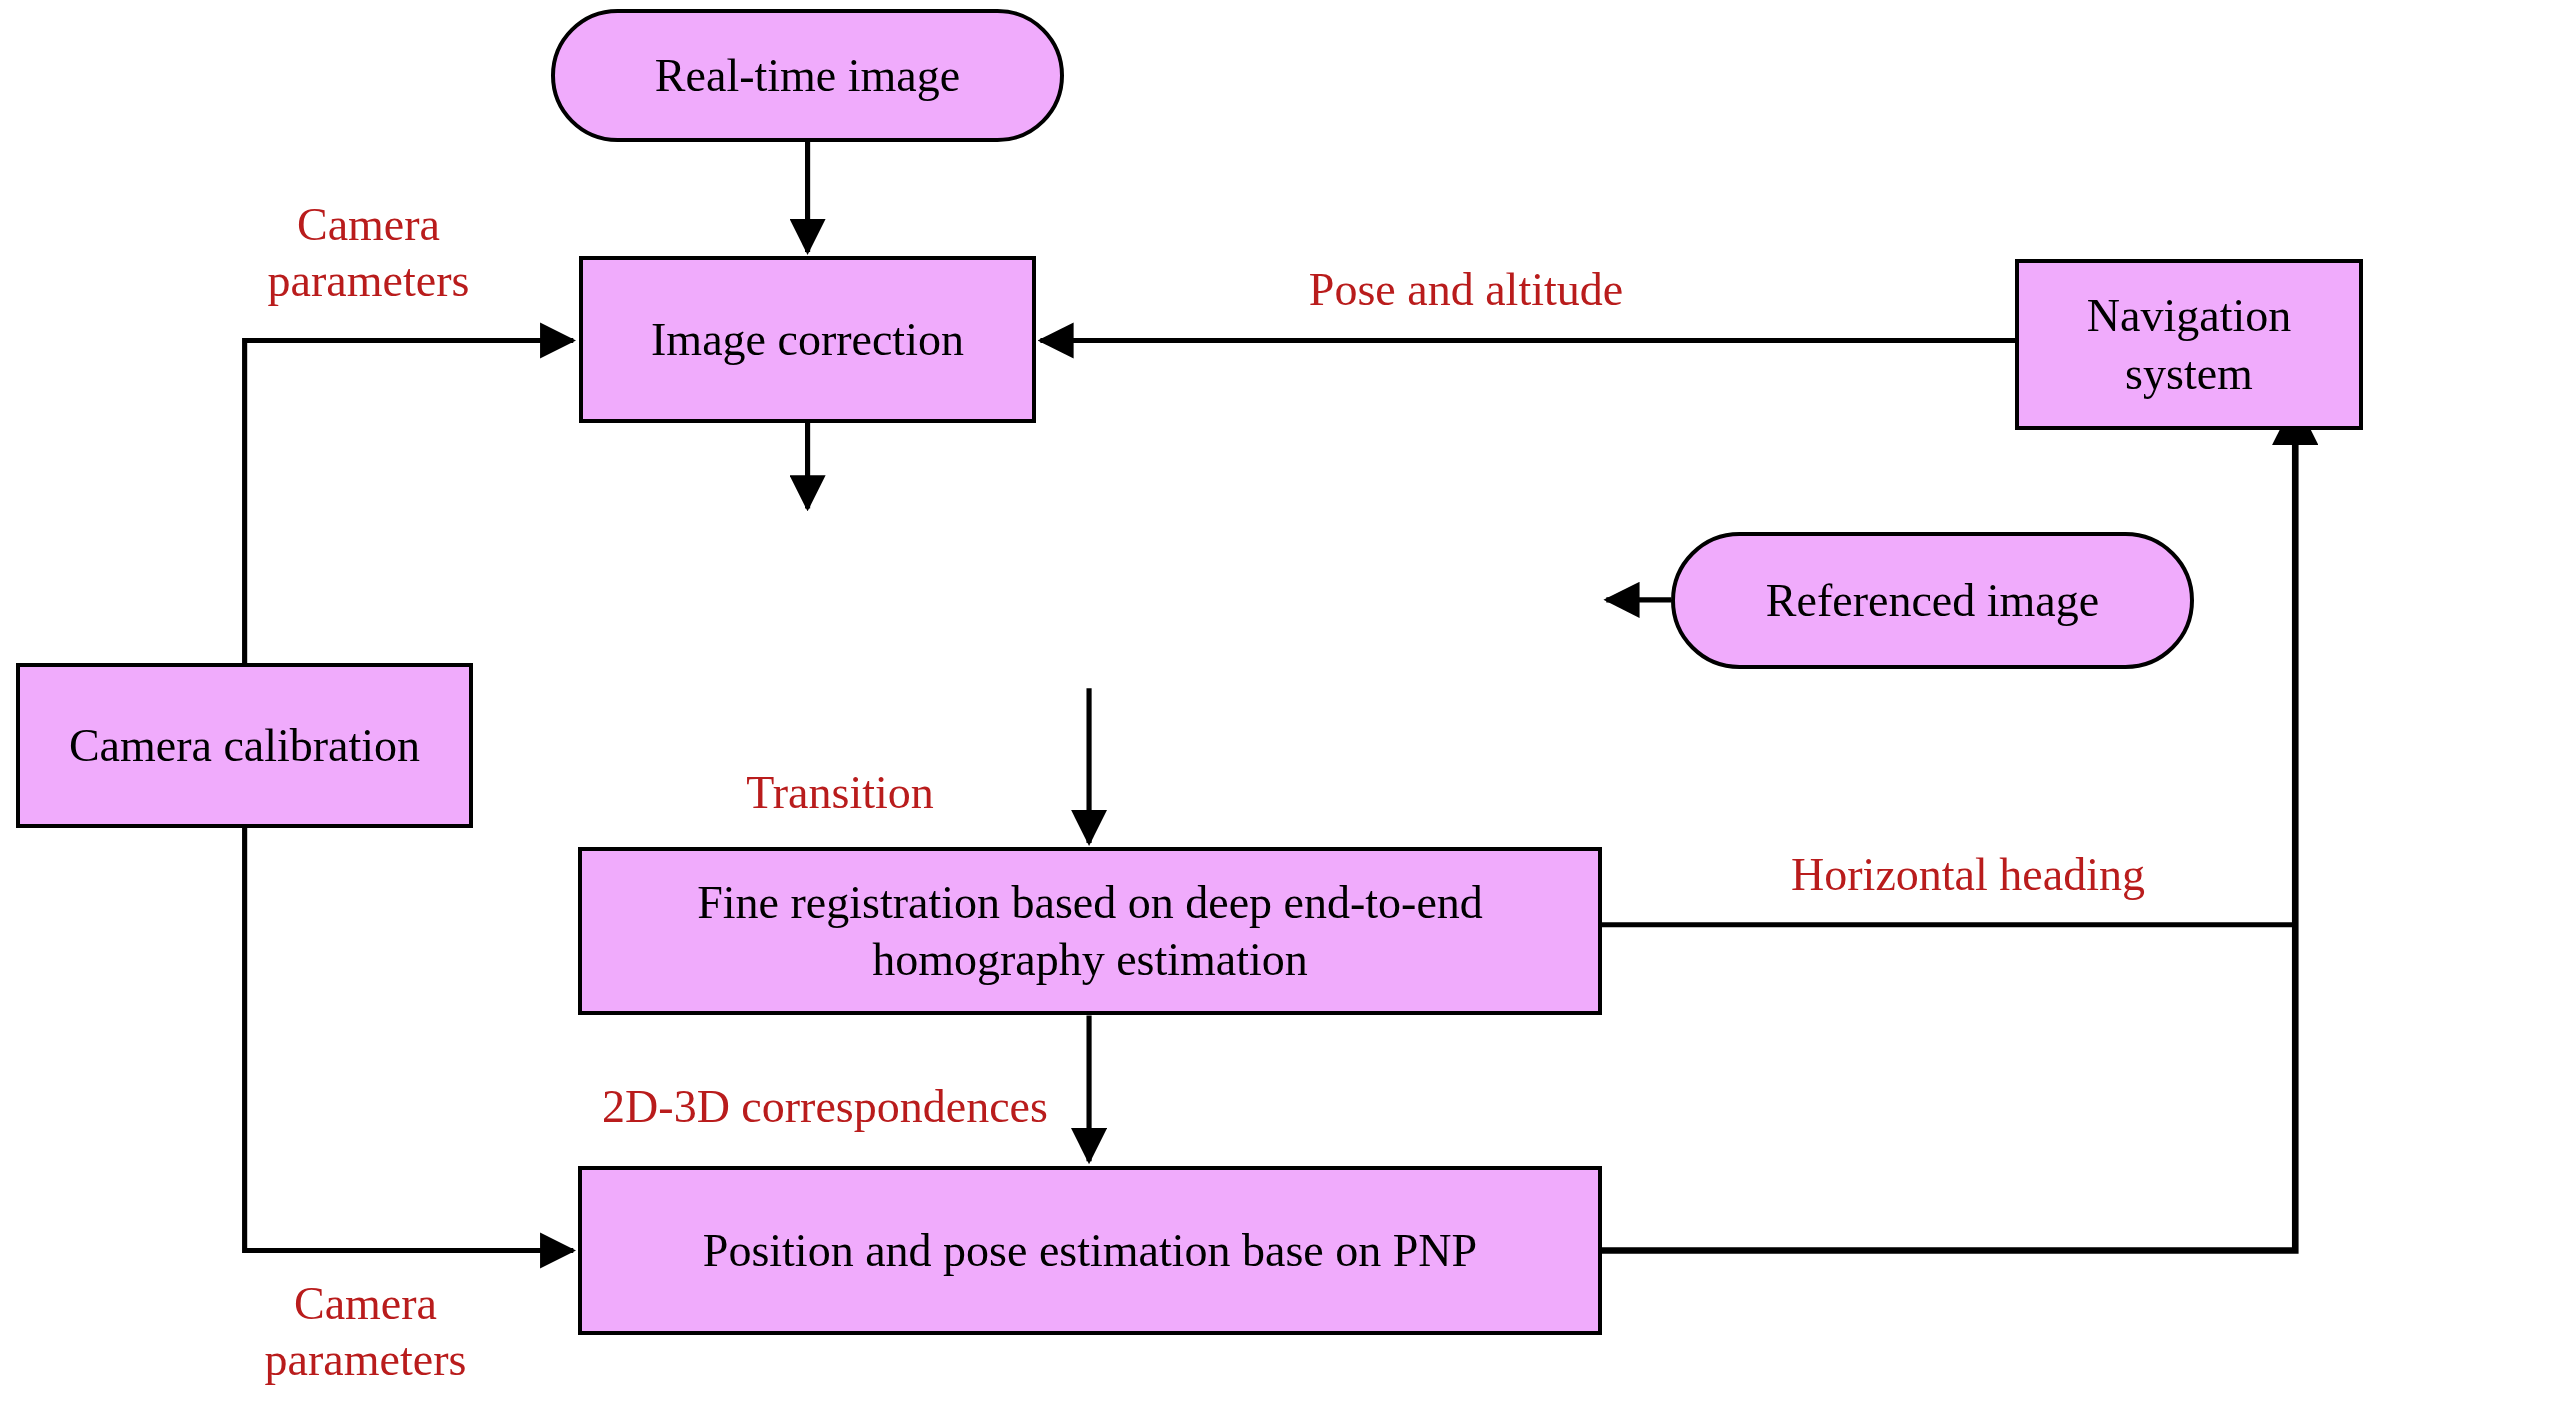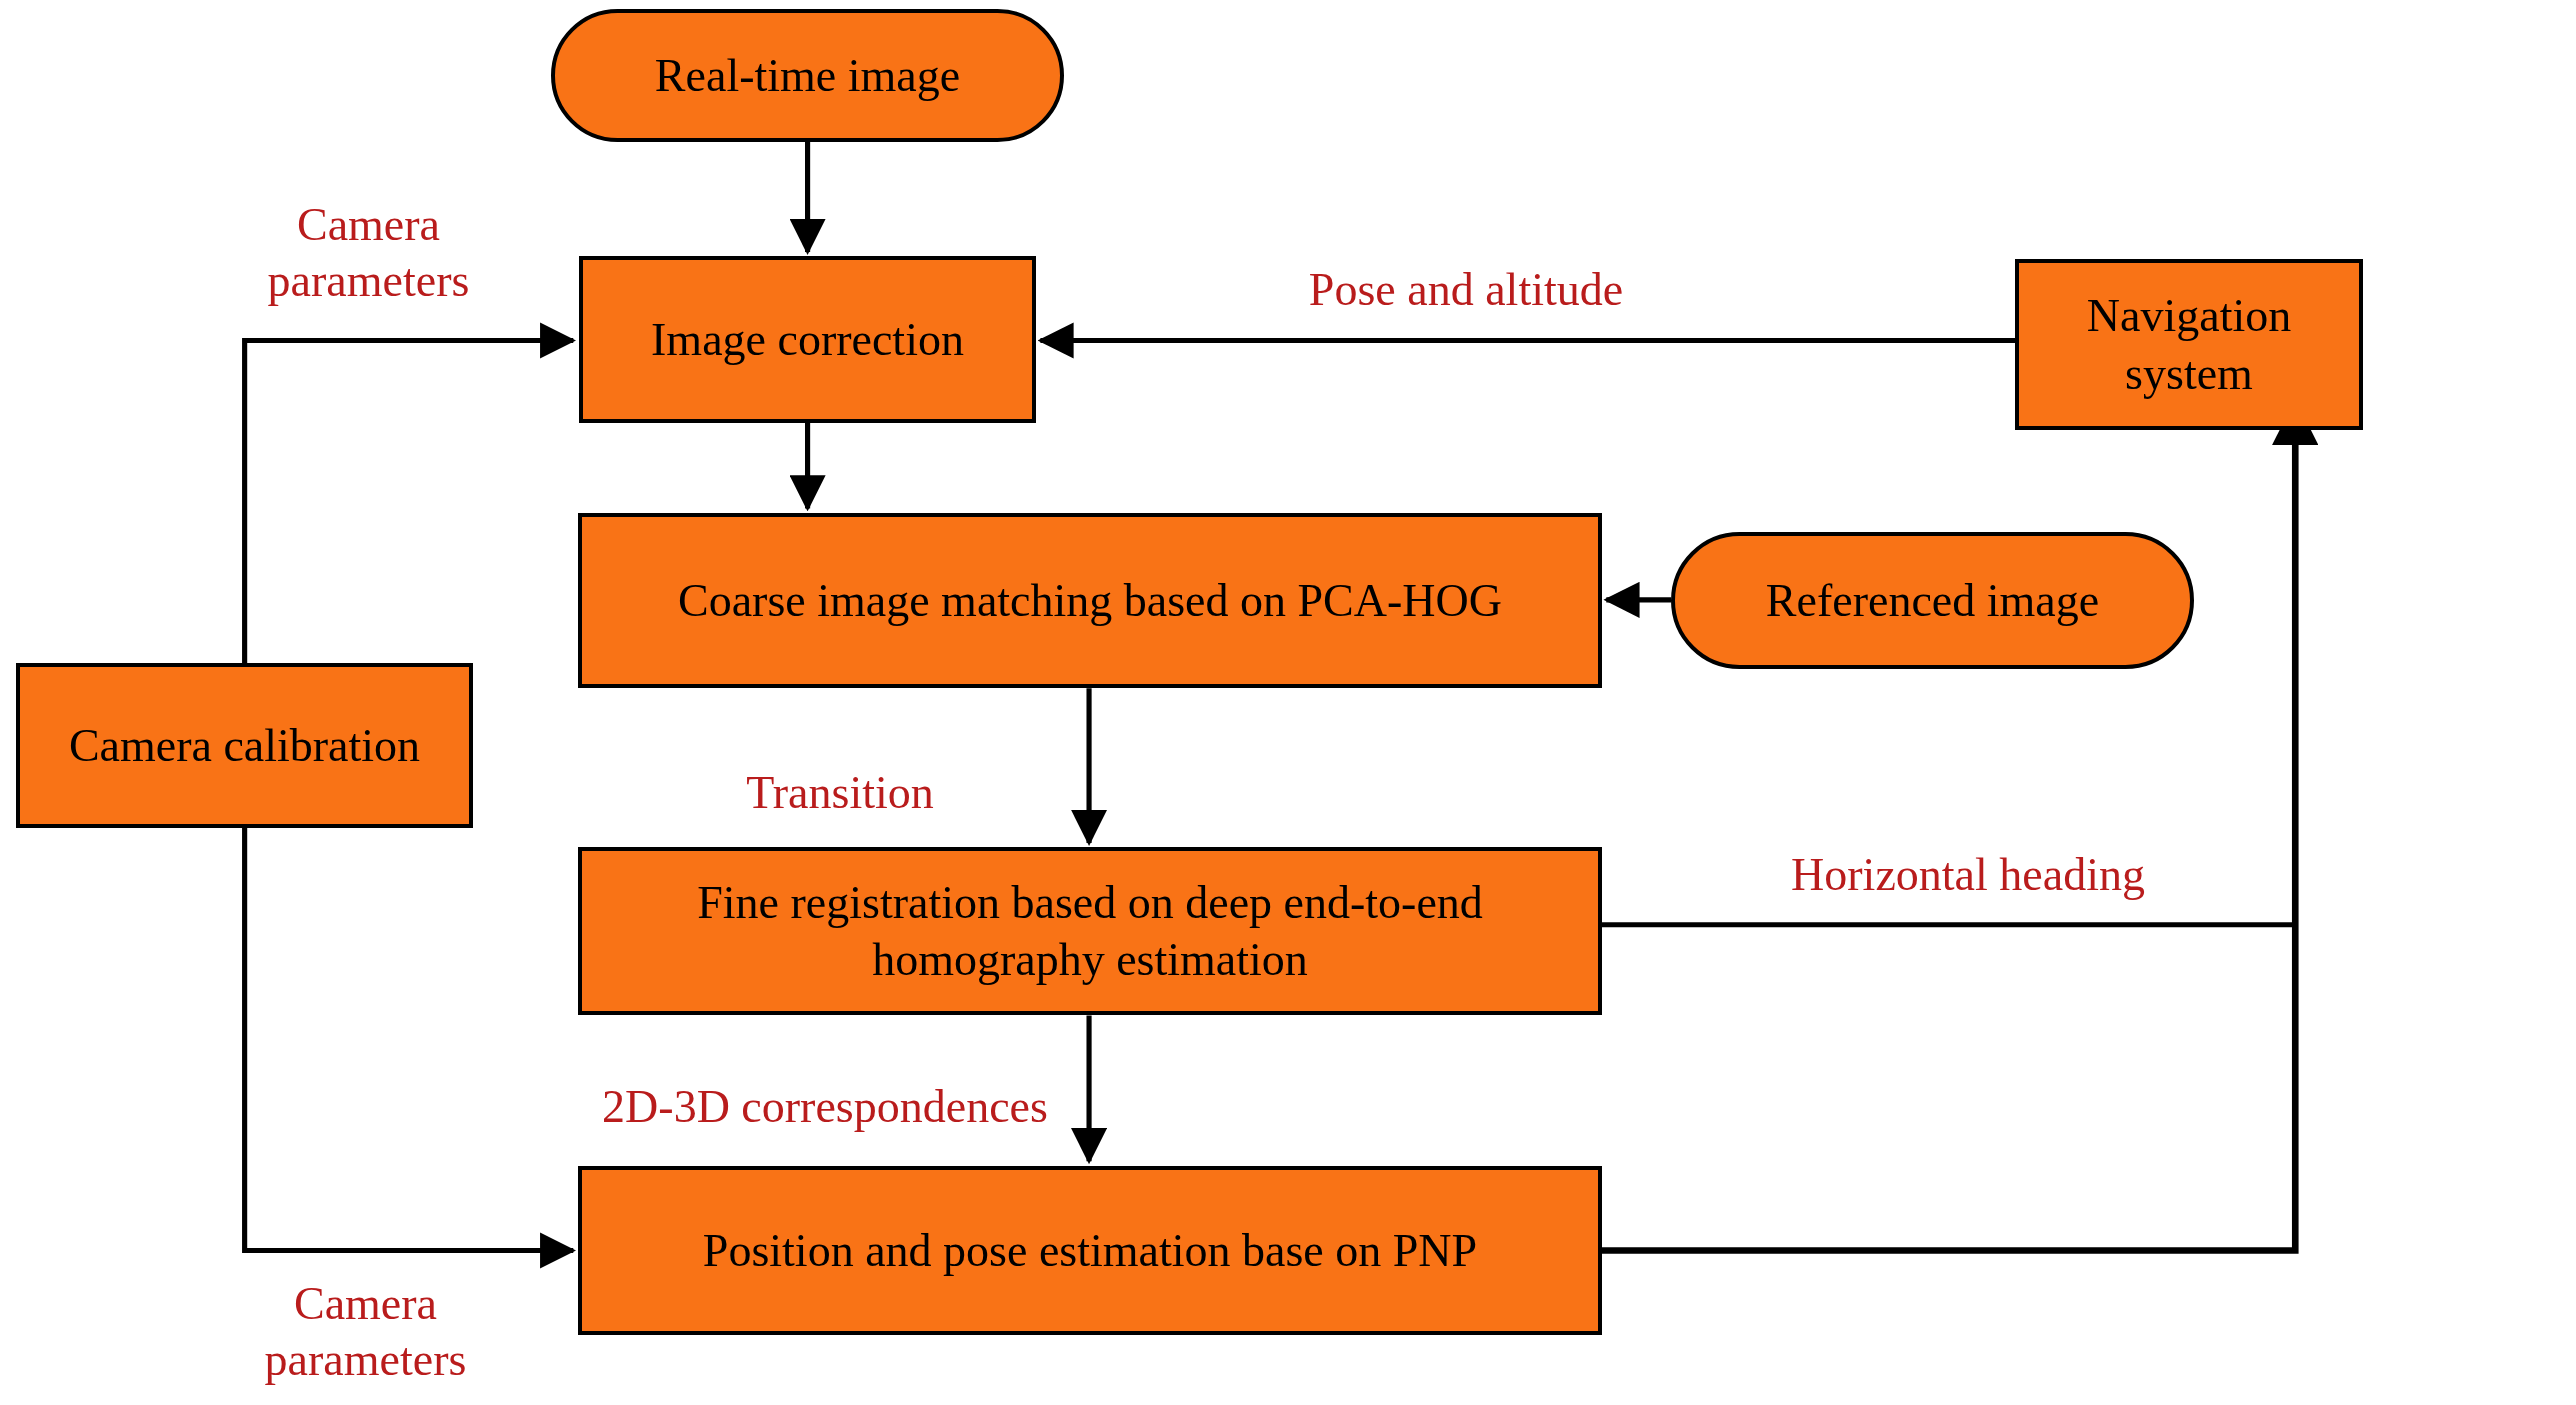--- a/index.html
+++ b/index.html
@@ -21,21 +21,21 @@
     left: 0;
     top: 0;
     width: 2576px;
     height: 1406px;
     pointer-events: none;
   }
   .node {
     position: absolute;
     box-sizing: border-box;
     border: 4.4px solid #000000;
-    background: #f97316;
+    background: #f0abfc;
     display: flex;
     align-items: center;
     justify-content: center;
     text-align: center;
     color: #000000;
     line-height: 1.25;
   }
   .node.rect { border-radius: 0; }
   .node.pill { border-radius: 736px; }
   .node .label {
@@ -91,23 +91,20 @@
   </div>
 
   <div class="node rect" style="left:2015px; top:259px; width:348px; height:171px;">
     <span class="label">Navigation system</span>
   </div>
 
   <div class="node rect" style="left:579px; top:256px; width:457px; height:167px;">
     <span class="label">Image correction</span>
   </div>
 
-  <div class="node rect" style="left:578px; top:513px; width:1024px; height:175px;">
-    <span class="label">Coarse image matching based on PCA-HOG</span>
-  </div>
 
   <div class="node pill" style="left:1671px; top:532px; width:523px; height:137px;">
     <span class="label">Referenced image</span>
   </div>
 
   <div class="node rect" style="left:16px; top:663px; width:457px; height:165px;">
     <span class="label">Camera calibration</span>
   </div>
 
   <div class="node rect" style="left:578px; top:847px; width:1024px; height:168px;">

